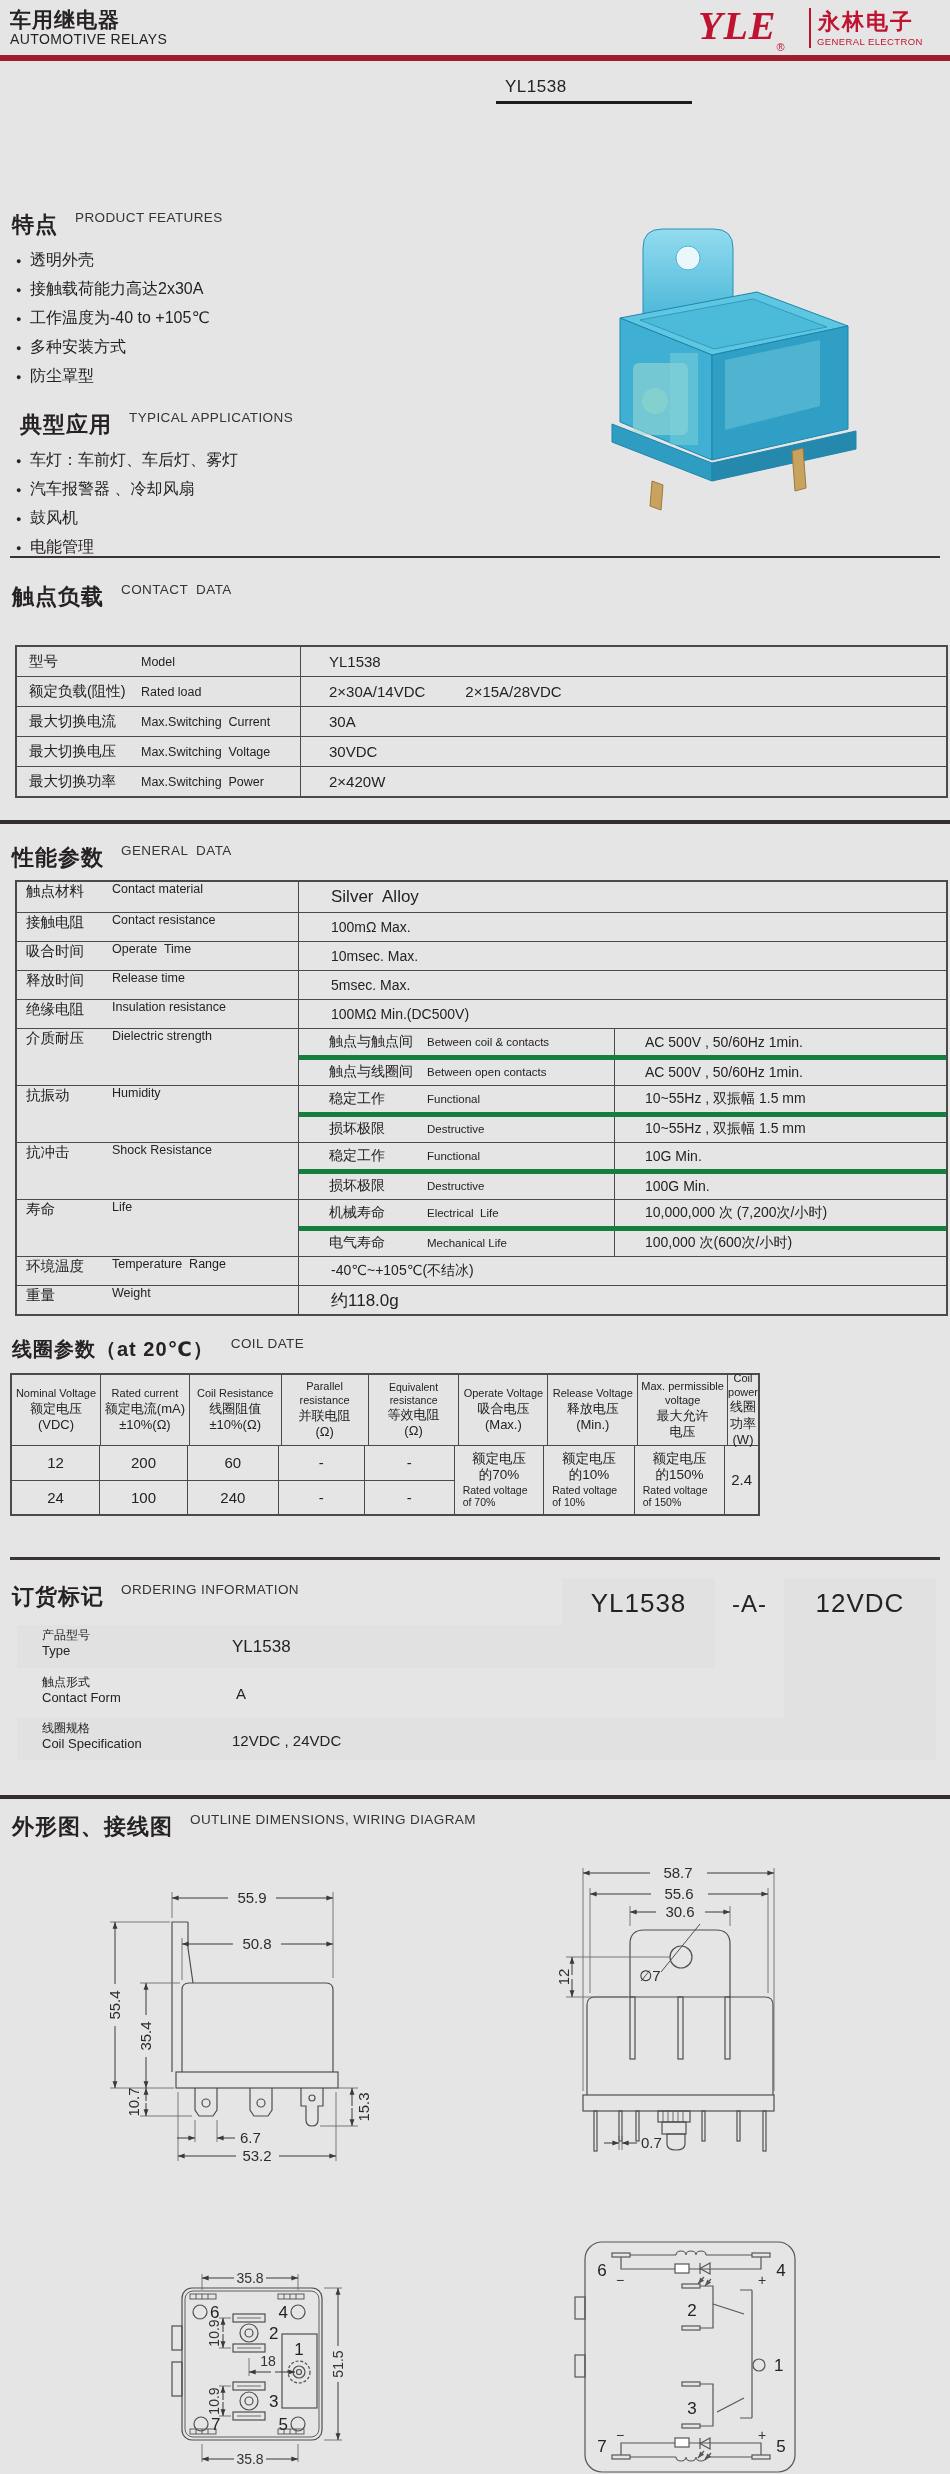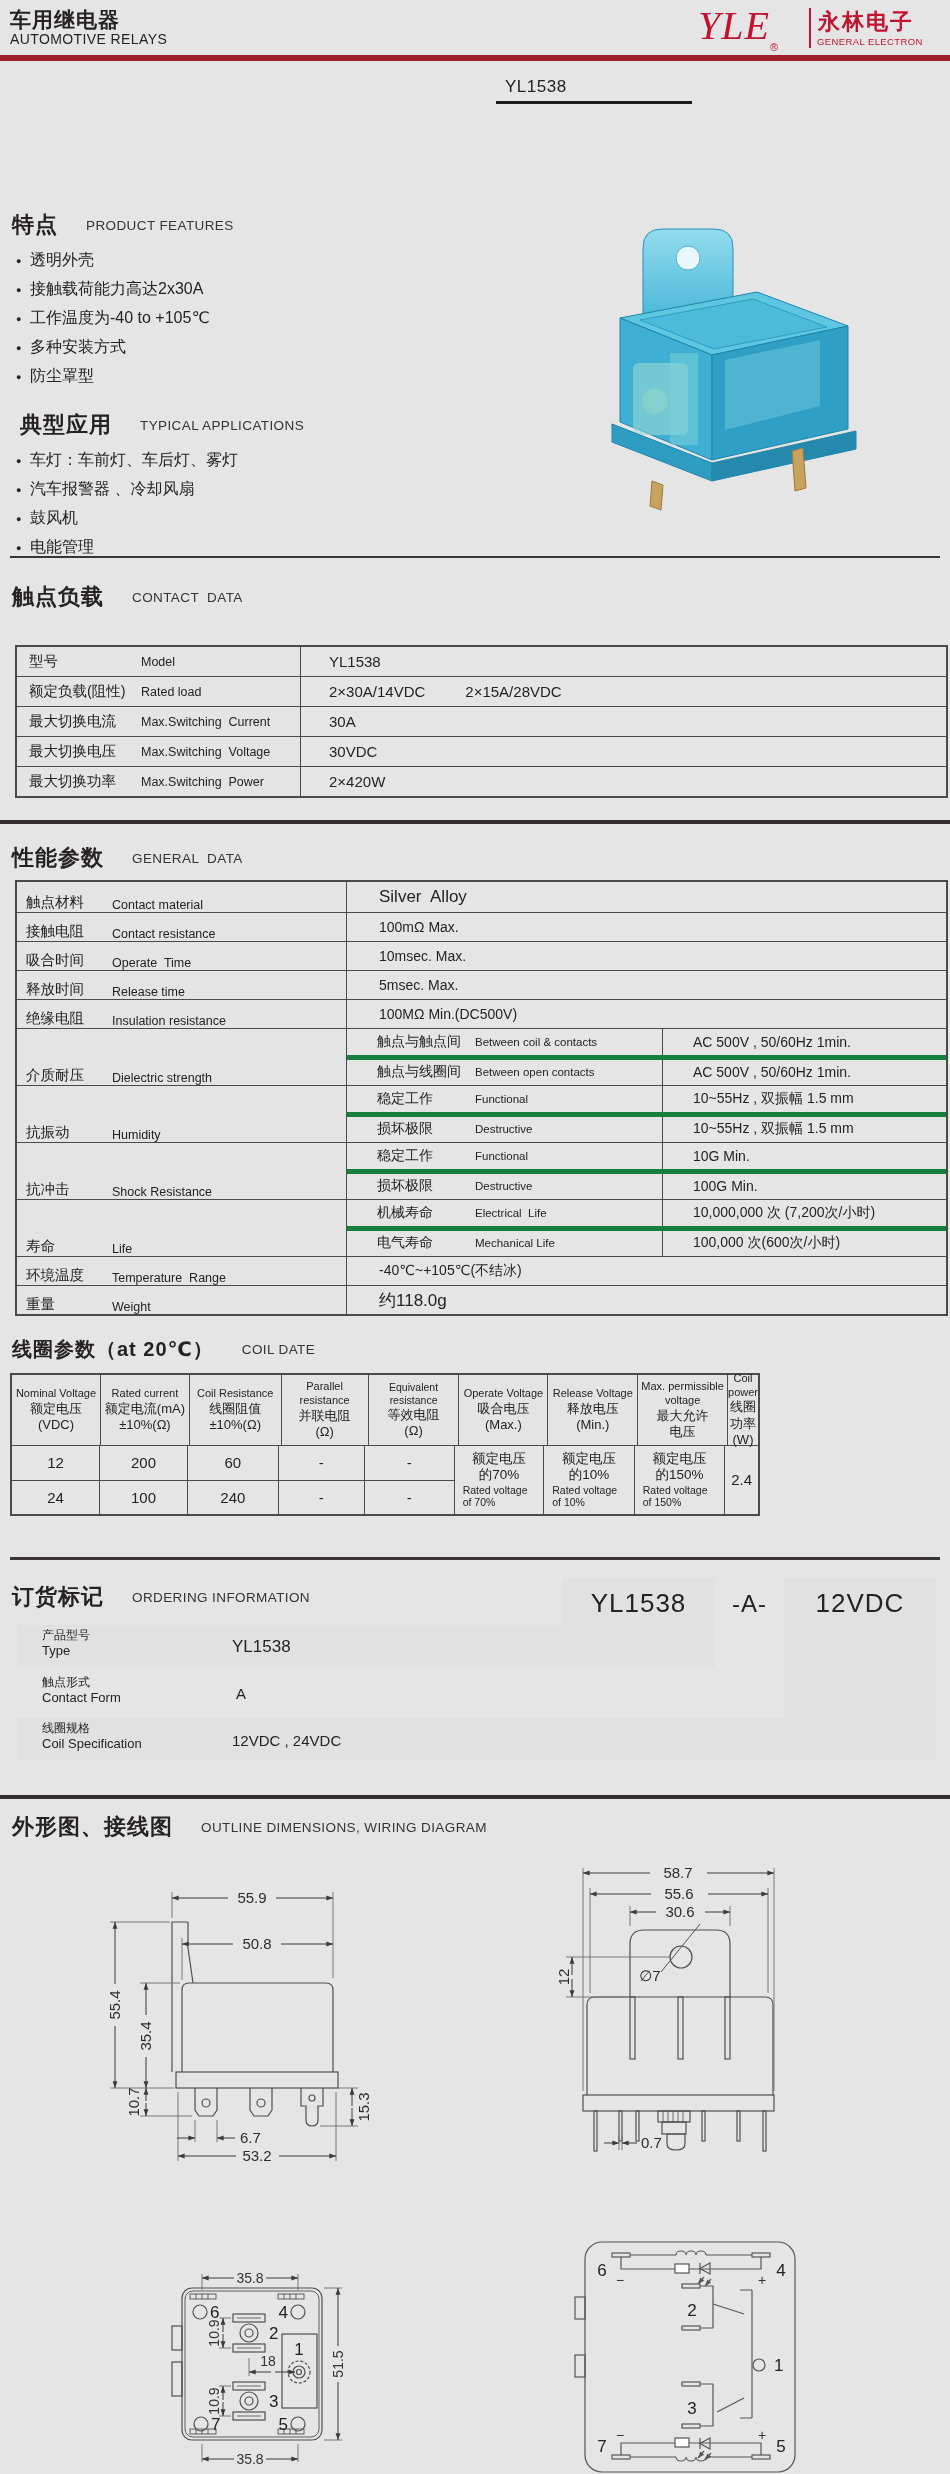--- a/index.html
+++ b/index.html
@@ -3,30 +3,30 @@
 <meta charset="utf-8">
 <style>
   html,body{margin:0;padding:0;background:#fff}
   .page{position:relative;width:950px;height:2474px;background:#e5e5e5;overflow:hidden;
         font-family:"Liberation Sans","DejaVu Sans",sans-serif;color:#262223}
   .abs{position:absolute}
   .pre{white-space:pre}
   
   .h-cn{font-size:21px;font-weight:bold;letter-spacing:1px}
   .h-en{font-size:14px;letter-spacing:.4px}
-  .logo-abbr{font-family:"Liberation Serif","DejaVu Serif",serif;font-style:italic;font-weight:normal;
+  .logo-abbr{font-family:"Liberation Serif","DejaVu Serif",serif;font-style:italic;font-weight:bold;
              font-size:40px;color:#c01330;letter-spacing:1px}
   .logo-reg{font-size:11px;color:#c01330;vertical-align:-12px}
   .logo-cn{font-size:22px;font-weight:bold;color:#c01330;letter-spacing:2px;font-family:"DejaVu Sans",sans-serif}
   .logo-en{font-size:9.5px;color:#c01330;letter-spacing:.4px}
   .redbar{background:#9e1e2d}
   .rule2{background:#3a3436}
   .rule4{background:#352c2d}
   
-  .sec{display:flex;align-items:center;gap:28px}
+  .sec{display:flex;align-items:flex-start;gap:17px}
   .sec .cn{font-size:22px;font-weight:bold;letter-spacing:1px}
   .sec .en{font-size:13.5px;color:#383334;letter-spacing:.4px;white-space:pre}
   
   .bitem{display:flex;align-items:center;height:29px;font-size:16px}
   .bitem .dot{font-size:9px;width:14px;margin-left:4px}
   
   .ctable{border:2px solid #4a4a4a}
   .crow{display:flex;height:29px;border-top:1.5px solid #4a4a4a}
   .crow:first-child{border-top:none}
   .clab{width:284px;background:#e4e4e4;border-right:1.5px solid #4a4a4a;
@@ -35,22 +35,22 @@
   .clab .en{font-size:12.5px;white-space:pre}
   .cval{flex:1;display:flex;align-items:center;padding-left:28px;font-size:15px}
   .cval .v2{margin-left:40px}
   
   .gtable{border:2px solid #4a4a4a}
   .grow{display:flex;border-top:1.5px solid #4a4a4a}
   .grow:first-child{border-top:none}
   .grow.h1{height:28px}
   .grow.h2{height:56px}
   .grow.h30{height:30px}
-  .glab{width:330px;background:#e4e4e4;border-right:1.5px solid #4a4a4a;
-        display:flex;align-items:flex-end;padding-left:9px;box-sizing:border-box}
+  .glab{width:282px;background:#e4e4e4;border-right:1.5px solid #4a4a4a;
+        display:flex;align-items:flex-start;padding-left:9px;box-sizing:border-box}
   .glab .cn{font-size:14.5px;min-width:86px;white-space:pre}
   .glab .en{font-size:12.5px;white-space:pre}
   .gval{flex:1;display:flex;align-items:center;padding-left:32px;font-size:14px;white-space:pre}
   .gval.big{font-size:17px}
   .gsubs{flex:1;display:flex;flex-direction:column}
   .gsub{flex:1;display:flex;border-top:5px solid #15803d}
   .gsub:first-child{border-top:none}
   .gsublab{width:316px;display:flex;align-items:center;padding-left:30px;
            border-right:1px solid #4a4a4a;box-sizing:border-box}
   .gsublab .cn{font-size:14px;min-width:98px;white-space:pre}

